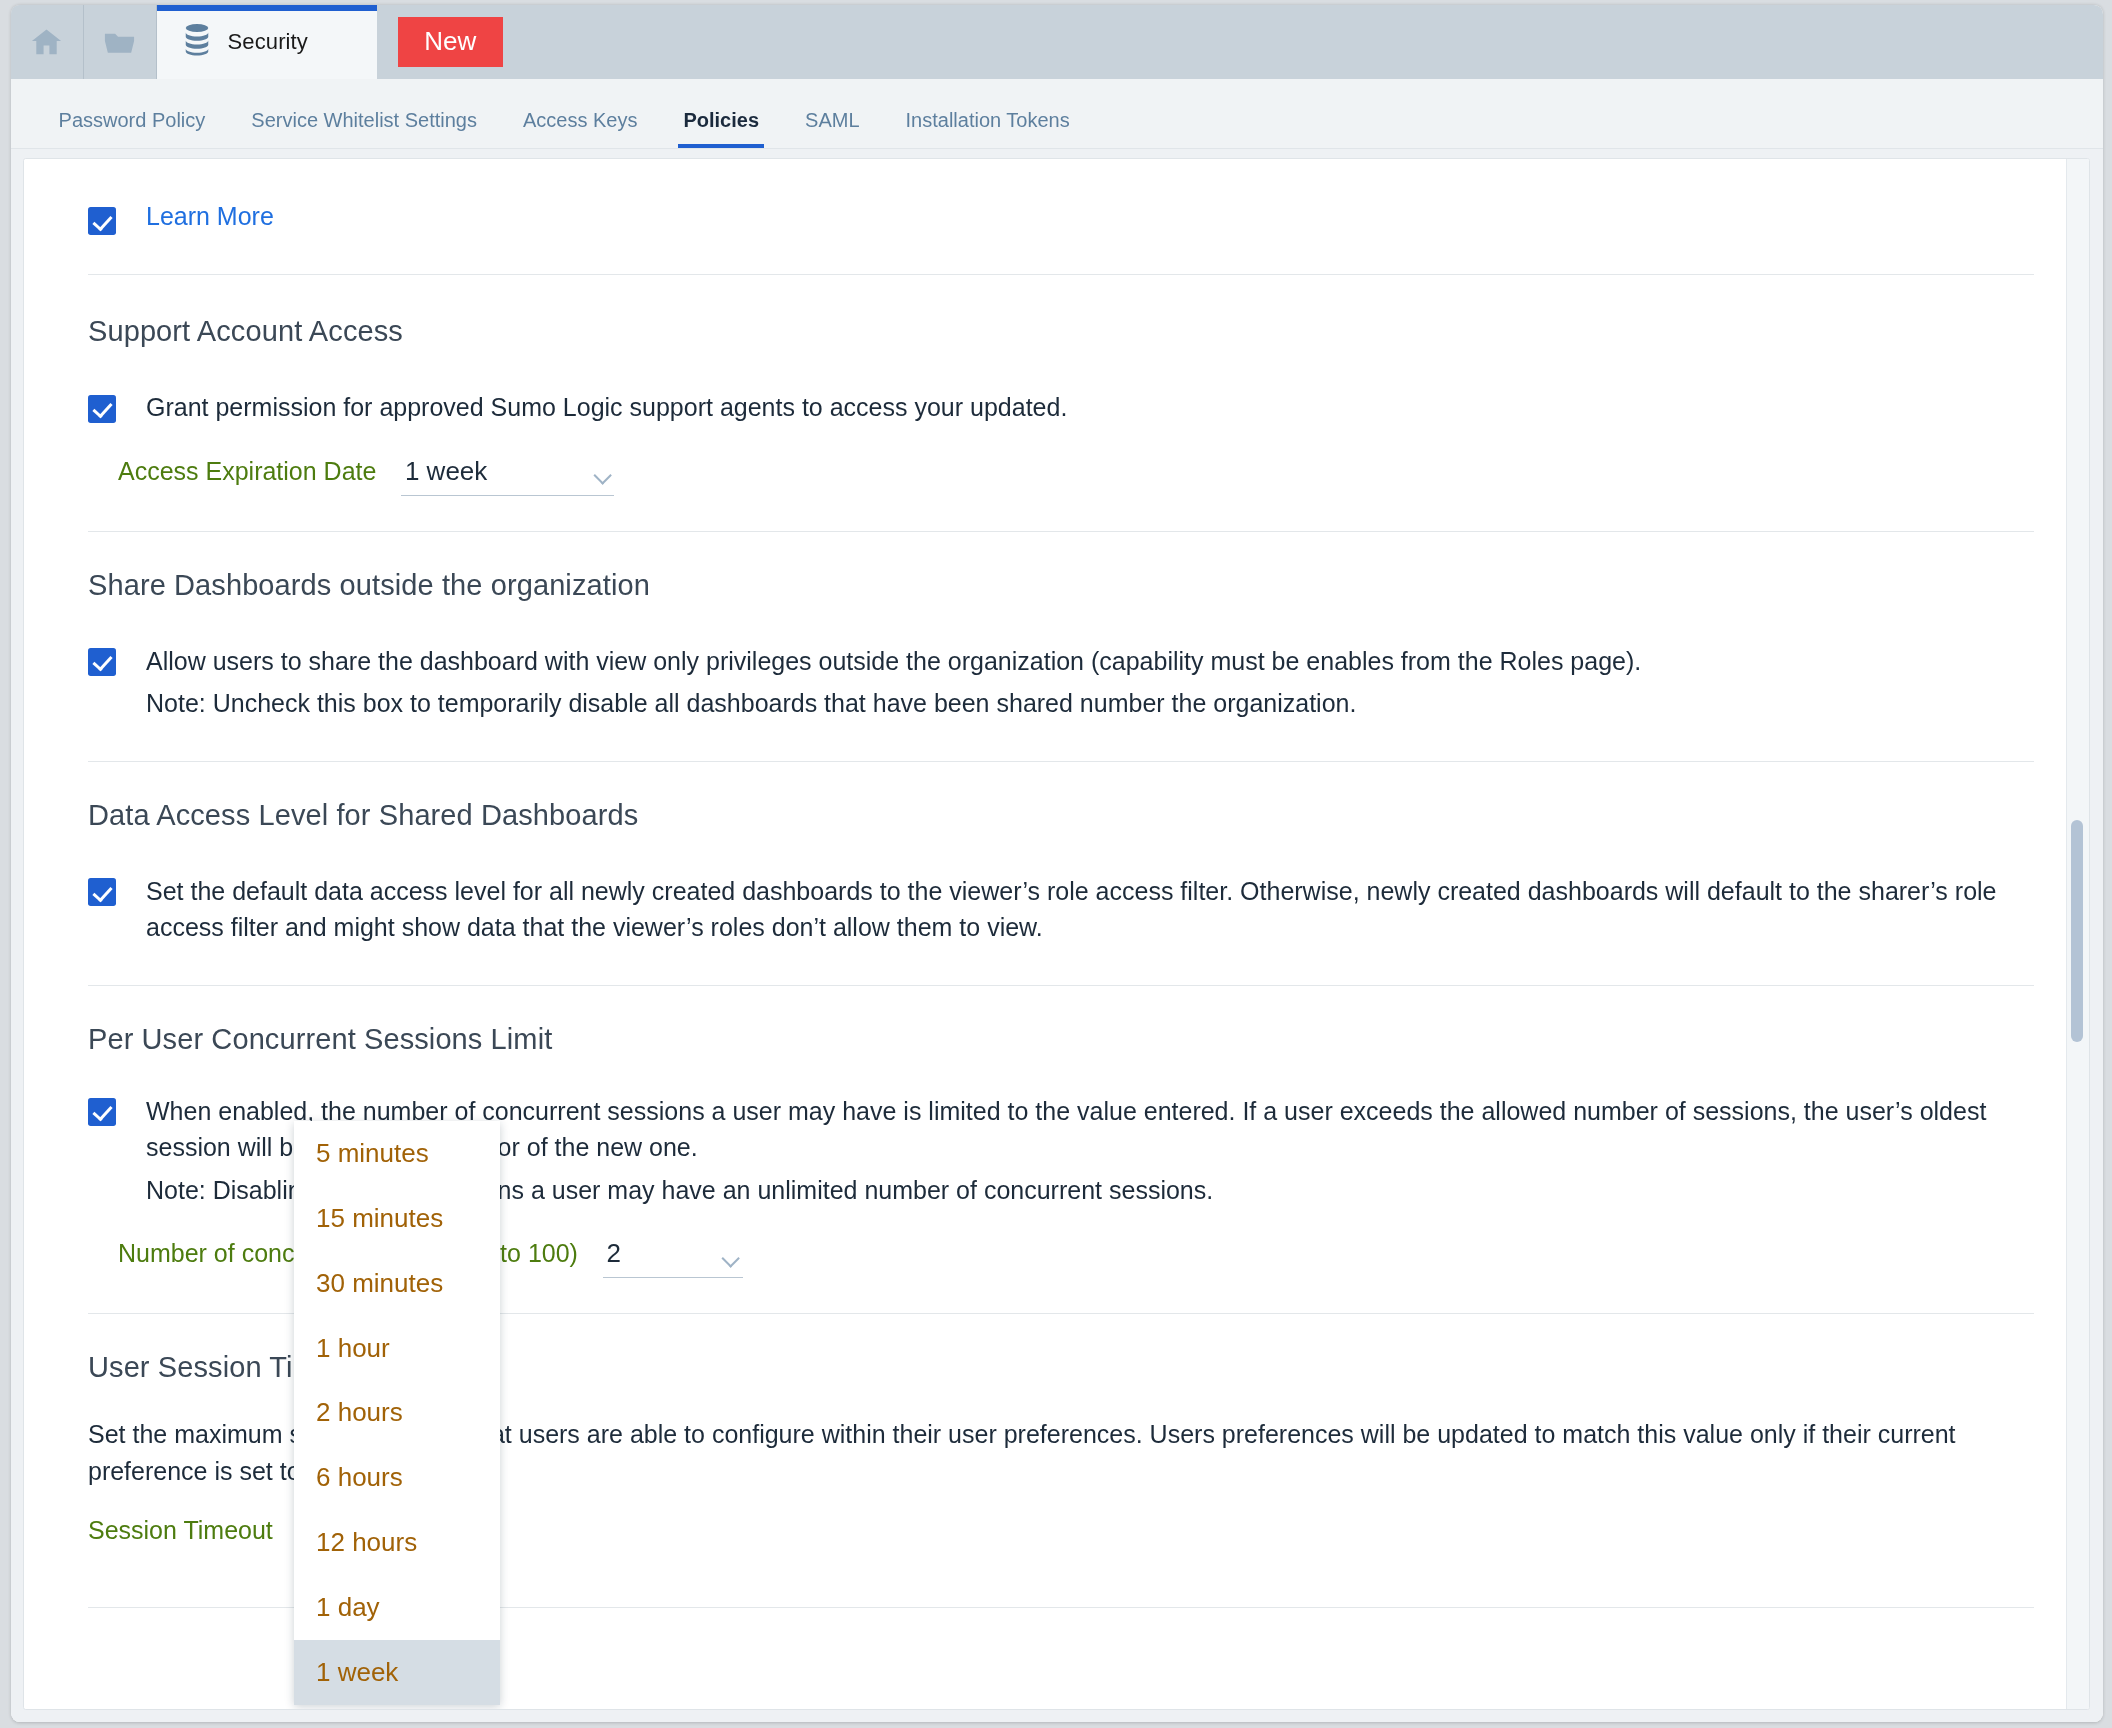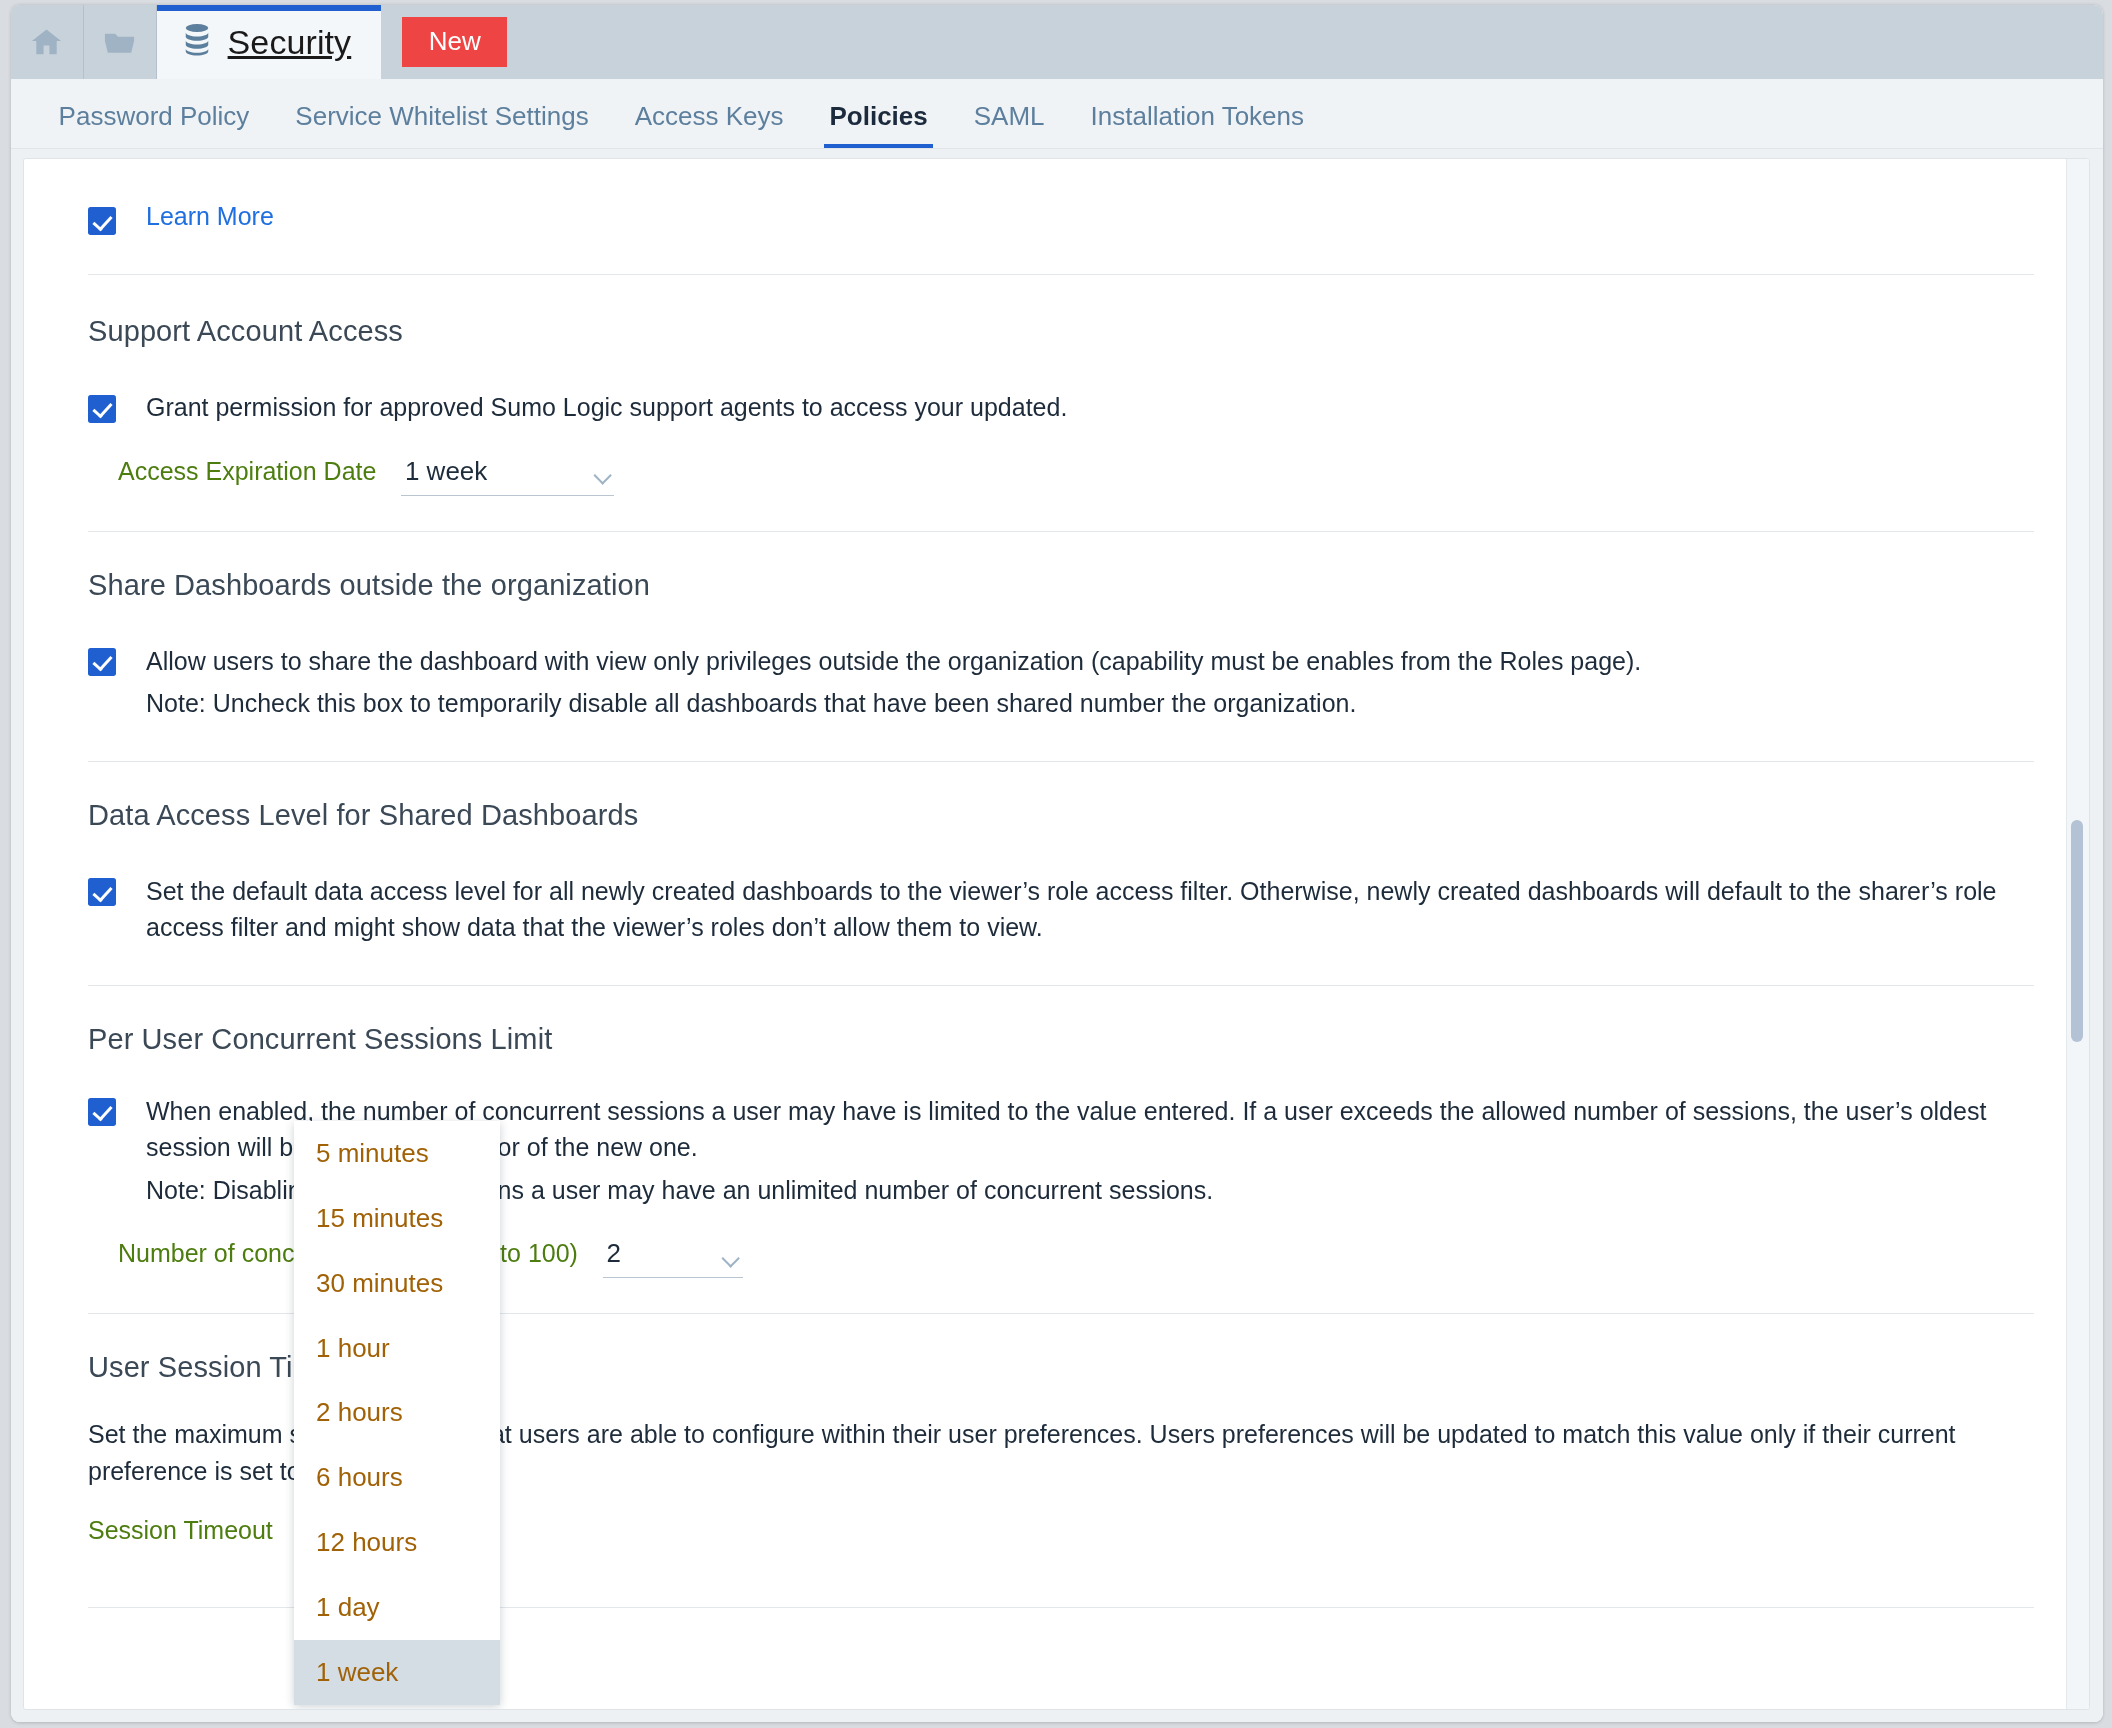--- a/index.html
+++ b/index.html
@@ -56,25 +56,24 @@
     cursor: pointer;
   }
   .doc-tab::before {
     content: "";
     position: absolute;
     left: 0; right: 0; top: 0;
     height: 6.2px;
     background: #1f5fd0;
   }
   .doc-tab-label {
-    font-size: 34px;
+    font-size: 22px;
     color: #1a1a1a;
     letter-spacing: 0.1px;
     white-space: nowrap;
-    text-decoration: underline;
   }
 
   #new-button {
     align-self: center;
     margin-left: 21px;
     background: #ef4444;
     color: #ffffff;
     border: none;
     font-family: "Liberation Sans", sans-serif;
     font-size: 26px;
@@ -88,21 +87,21 @@
     height: 70px;
     background: #f0f3f5;
     border-bottom: 0.9px solid #e0e5e9;
     display: flex;
     align-items: flex-end;
     padding-left: 25px;
     gap: 0;
   }
   .subtab {
     position: relative;
-    font-size: 26px;
+    font-size: 20px;
     color: #5d7f9e;
     padding: 0 23px 16px;
     cursor: pointer;
     white-space: nowrap;
   }
   .subtab.active {
     color: #1b2a3d;
     font-weight: bold;
   }
   .subtab.active::after {

